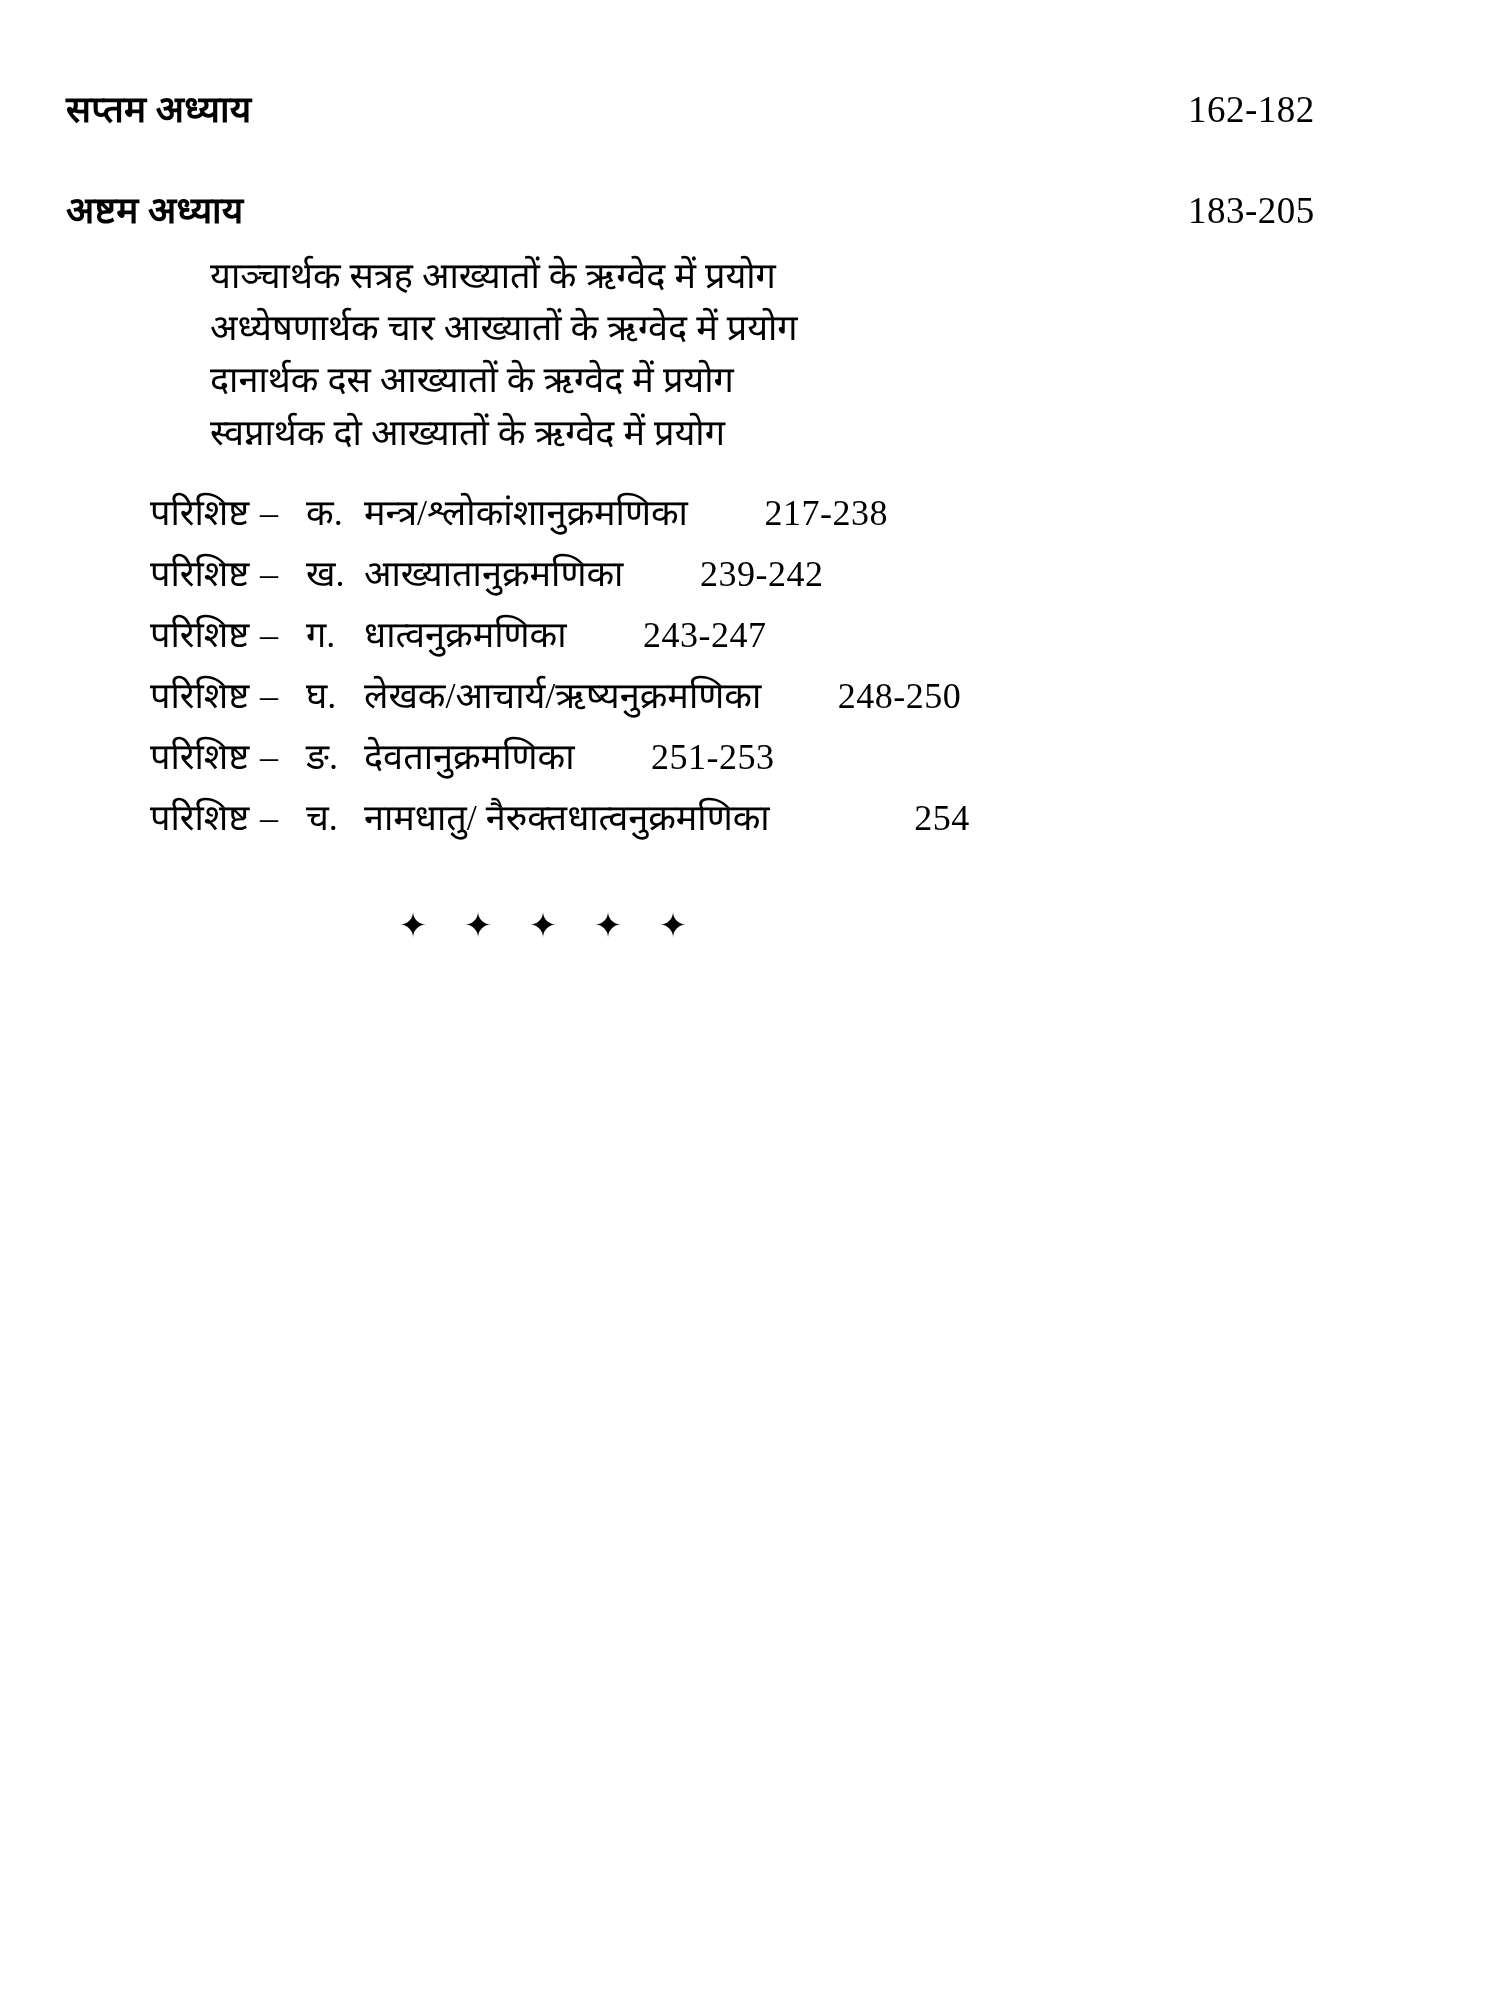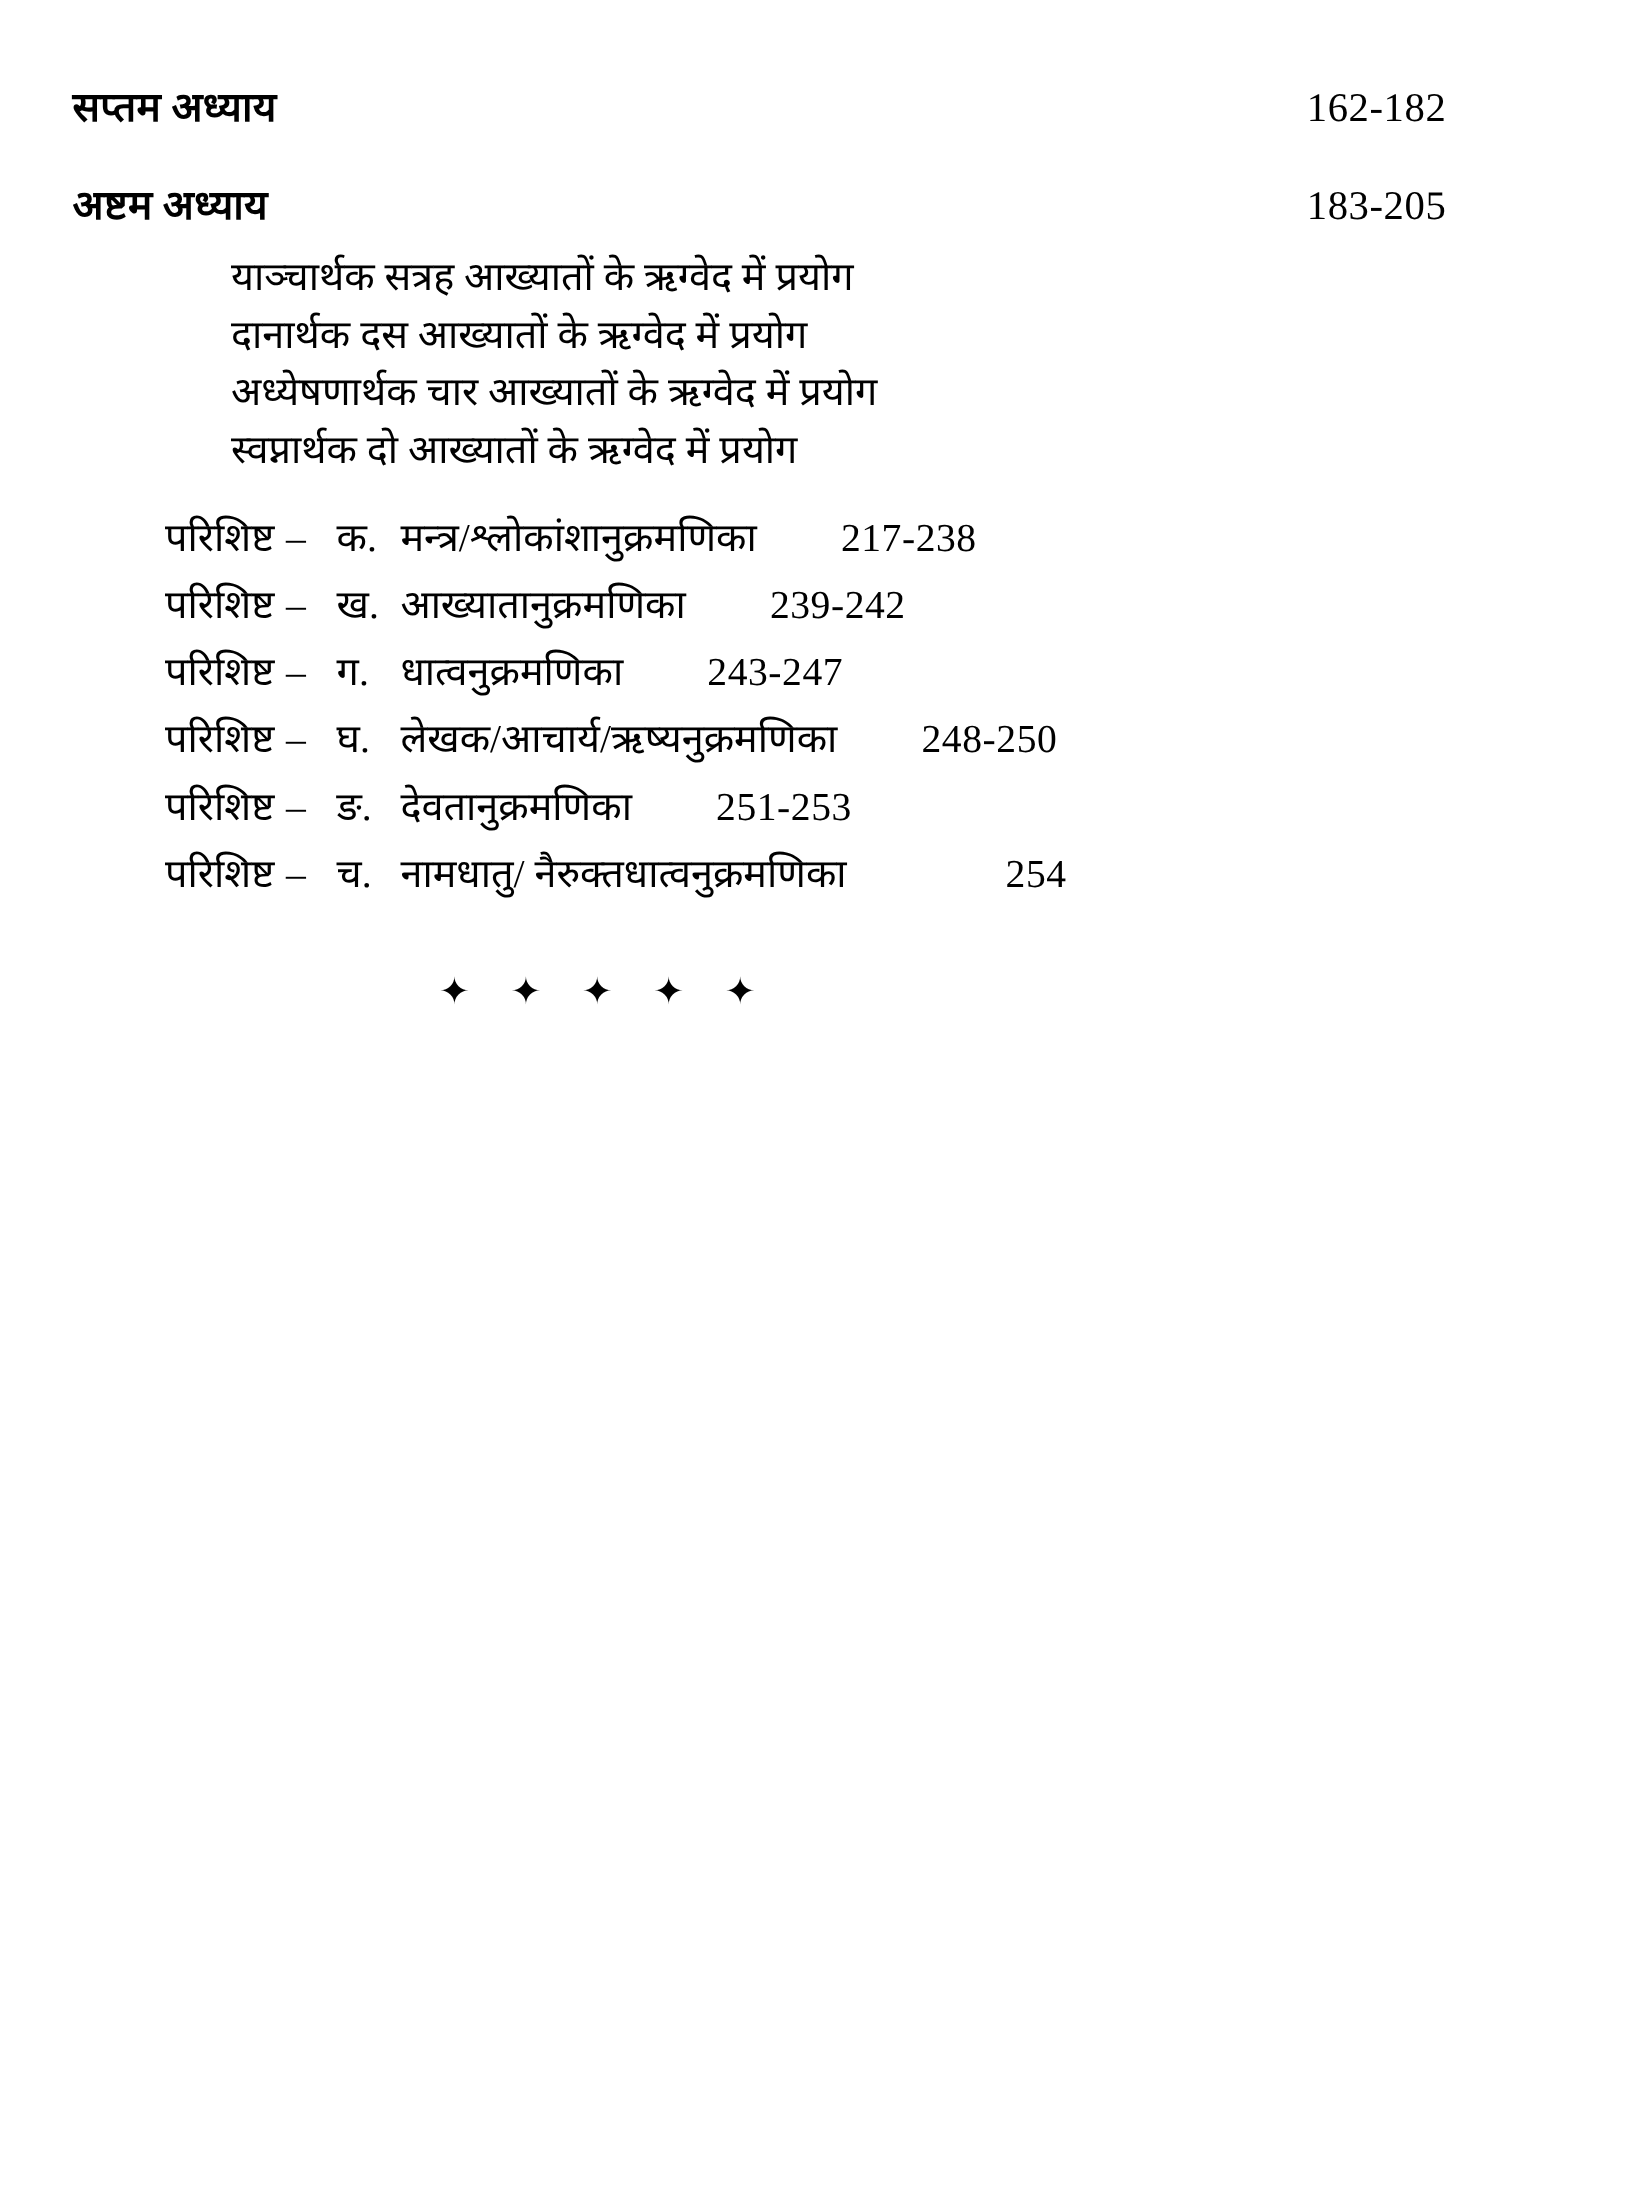--- a/index.html
+++ b/index.html
@@ -84,21 +84,21 @@
   }
   .appendix-pages {
     font-size: 36px;
     text-align: right;
     min-width: 200px;
     padding-right: 62px;
     letter-spacing: 0.5px;
     white-space: nowrap;
   }
 
-  .chapter-block { margin-top: 12px; }
+  .chapter-block { margin-top: 24px; }
 
   .ornament {
     text-align: center;
     font-size: 34px;
     letter-spacing: 14px;
     margin-top: 64px;
     padding-right: 420px;
     color: #000;
   }
 </style>
@@ -119,22 +119,22 @@
     <div class="gap-md"></div>
 
     <div class="chapter-block">
       <div class="row">
         <span class="chapter-head">अष्टम अध्याय</span>
         <span class="spacer"></span>
         <span class="chapter-pages">183-205</span>
       </div>
       <div class="gap-sm"></div>
       <div class="sub-line">याञ्चार्थक सत्रह आख्यातों के ऋग्वेद में प्रयोग</div>
+      <div class="sub-line">अध्येषणार्थक चार आख्यातों के ऋग्वेद में प्रयोग</div>
       <div class="sub-line">दानार्थक दस आख्यातों के ऋग्वेद में प्रयोग</div>
-      <div class="sub-line">अध्येषणार्थक चार आख्यातों के ऋग्वेद में प्रयोग</div>
       <div class="sub-line">स्वप्नार्थक दो आख्यातों के ऋग्वेद में प्रयोग</div>
     </div>
 
     <div class="gap-sm"></div>
 
 
     <div>
 
       <div class="appendix-row">
         <span class="appendix-label">परिशिष्ट</span>

